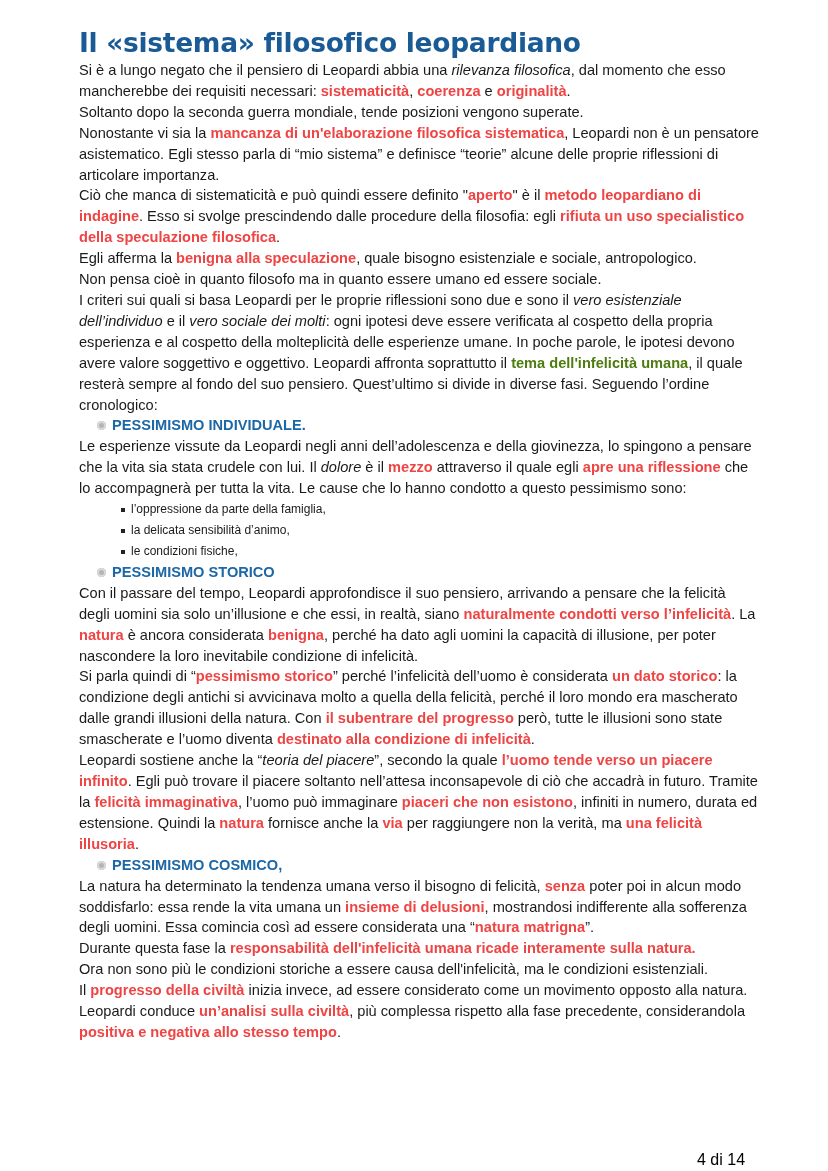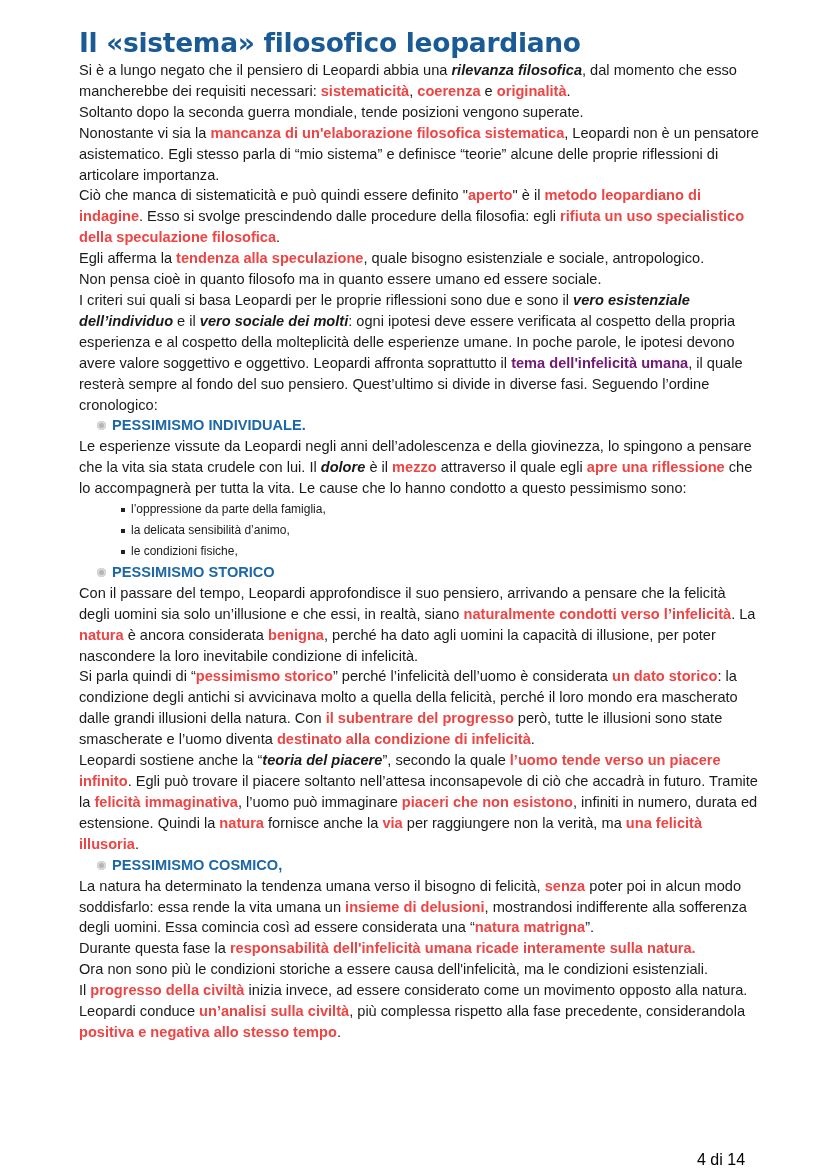--- a/index.html
+++ b/index.html
@@ -8,22 +8,22 @@
     font-family: "Liberation Sans", "DejaVu Sans", sans-serif;
     color: #1a1a1a;
   }
   .page { position: absolute; left: 79px; top: 26px; width: 680px; }
   h1 {
     margin: 0; font-family: "DejaVu Sans", sans-serif; font-weight: bold;
     font-size: 26.5px; line-height: 34px; color: #1b5b95; letter-spacing: -0.3px;
   }
   p { margin: 0; font-size: 14.6px; line-height: 20.9px; }
   b { font-weight: bold; color: #ef4444; }
-  .bi { font-weight: bold; font-style: italic; }
-  .blue { color: #701a75; font-weight: bold; }
+  .bi { font-weight: normal; font-style: italic; }
+  .blue { color: #4d7c0f; font-weight: bold; }
   .section-head {
     padding-left: 18px;
     font-size: 14.6px; line-height: 21px; color: #1c67a6; font-weight: bold;
     display: flex; align-items: center;
   }
   .bullet-icon {
     display: inline-block; width: 9px; height: 9px; border-radius: 50%;
     background: #b5b5b5; box-shadow: inset 0 0 0 2px #d9d9d9; margin-right: 6px;
   }
   ul { margin: 0; padding-left: 42px; list-style: none; }
@@ -40,21 +40,21 @@
 </head>
 <body>
 
 <div class="page">
   <h1>Il «sistema» filosofico leopardiano</h1>
 
   <p><span>Si è a lungo negato che il pensiero di Leopardi abbia una </span><span class="bi">rilevanza filosofica</span><span>, dal momento che esso mancherebbe dei requisiti necessari: </span><b>sistematicità</b><span>, </span><b>coerenza</b><span> e </span><b>originalità</b><span>.</span></p>
   <p>Soltanto dopo la seconda guerra mondiale, tende posizioni vengono superate.</p>
   <p><span>Nonostante vi sia la </span><b>mancanza di un'elaborazione filosofica sistematica</b><span>, Leopardi non è un pensatore asistematico. Egli stesso parla di “mio sistema” e definisce “teorie” alcune delle proprie riflessioni di articolare importanza.</span></p>
   <p><span>Ciò che manca di sistematicità e può quindi essere definito "</span><b>aperto</b><span>" è il </span><b>metodo leopardiano di indagine</b><span>. Esso si svolge prescindendo dalle procedure della filosofia: egli </span><b>rifiuta un uso specialistico della speculazione filosofica</b><span>.</span></p>
-  <p><span>Egli afferma la </span><b>tendenza alla speculazione</b><span>, quale bisogno esistenziale e sociale, antropologico.</span></p>
+  <p><span>Egli afferma la </span><b>benigna alla speculazione</b><span>, quale bisogno esistenziale e sociale, antropologico.</span></p>
   <p>Non pensa cioè in quanto filosofo ma in quanto essere umano ed essere sociale.</p>
   <p><span>I criteri sui quali si basa Leopardi per le proprie riflessioni sono due e sono il </span><span class="bi">vero esistenziale dell’individuo</span><span> e il </span><span class="bi">vero sociale dei molti</span><span>: ogni ipotesi deve essere verificata al cospetto della propria esperienza e al cospetto della molteplicità delle esperienze umane. In poche parole, le ipotesi devono avere valore soggettivo e oggettivo. Leopardi affronta soprattutto il </span><span class="blue">tema dell'infelicità umana</span><span>, il quale resterà sempre al fondo del suo pensiero. Quest’ultimo si divide in diverse fasi. Seguendo l’ordine cronologico:</span></p>
 
   <div class="section-head">
     <span class="bullet-icon"></span>
     <span>PESSIMISMO INDIVIDUALE.</span>
   </div>
   <p><span>Le esperienze vissute da Leopardi negli anni dell’adolescenza e della giovinezza, lo spingono a pensare che la vita sia stata crudele con lui. Il </span><span class="bi">dolore</span><span> è il </span><b>mezzo</b><span> attraverso il quale egli </span><b>apre una riflessione</b><span> che lo accompagnerà per tutta la vita. Le cause che lo hanno condotto a questo pessimismo sono:</span></p>
   <ul>
     <li>l’oppressione da parte della famiglia,</li>

